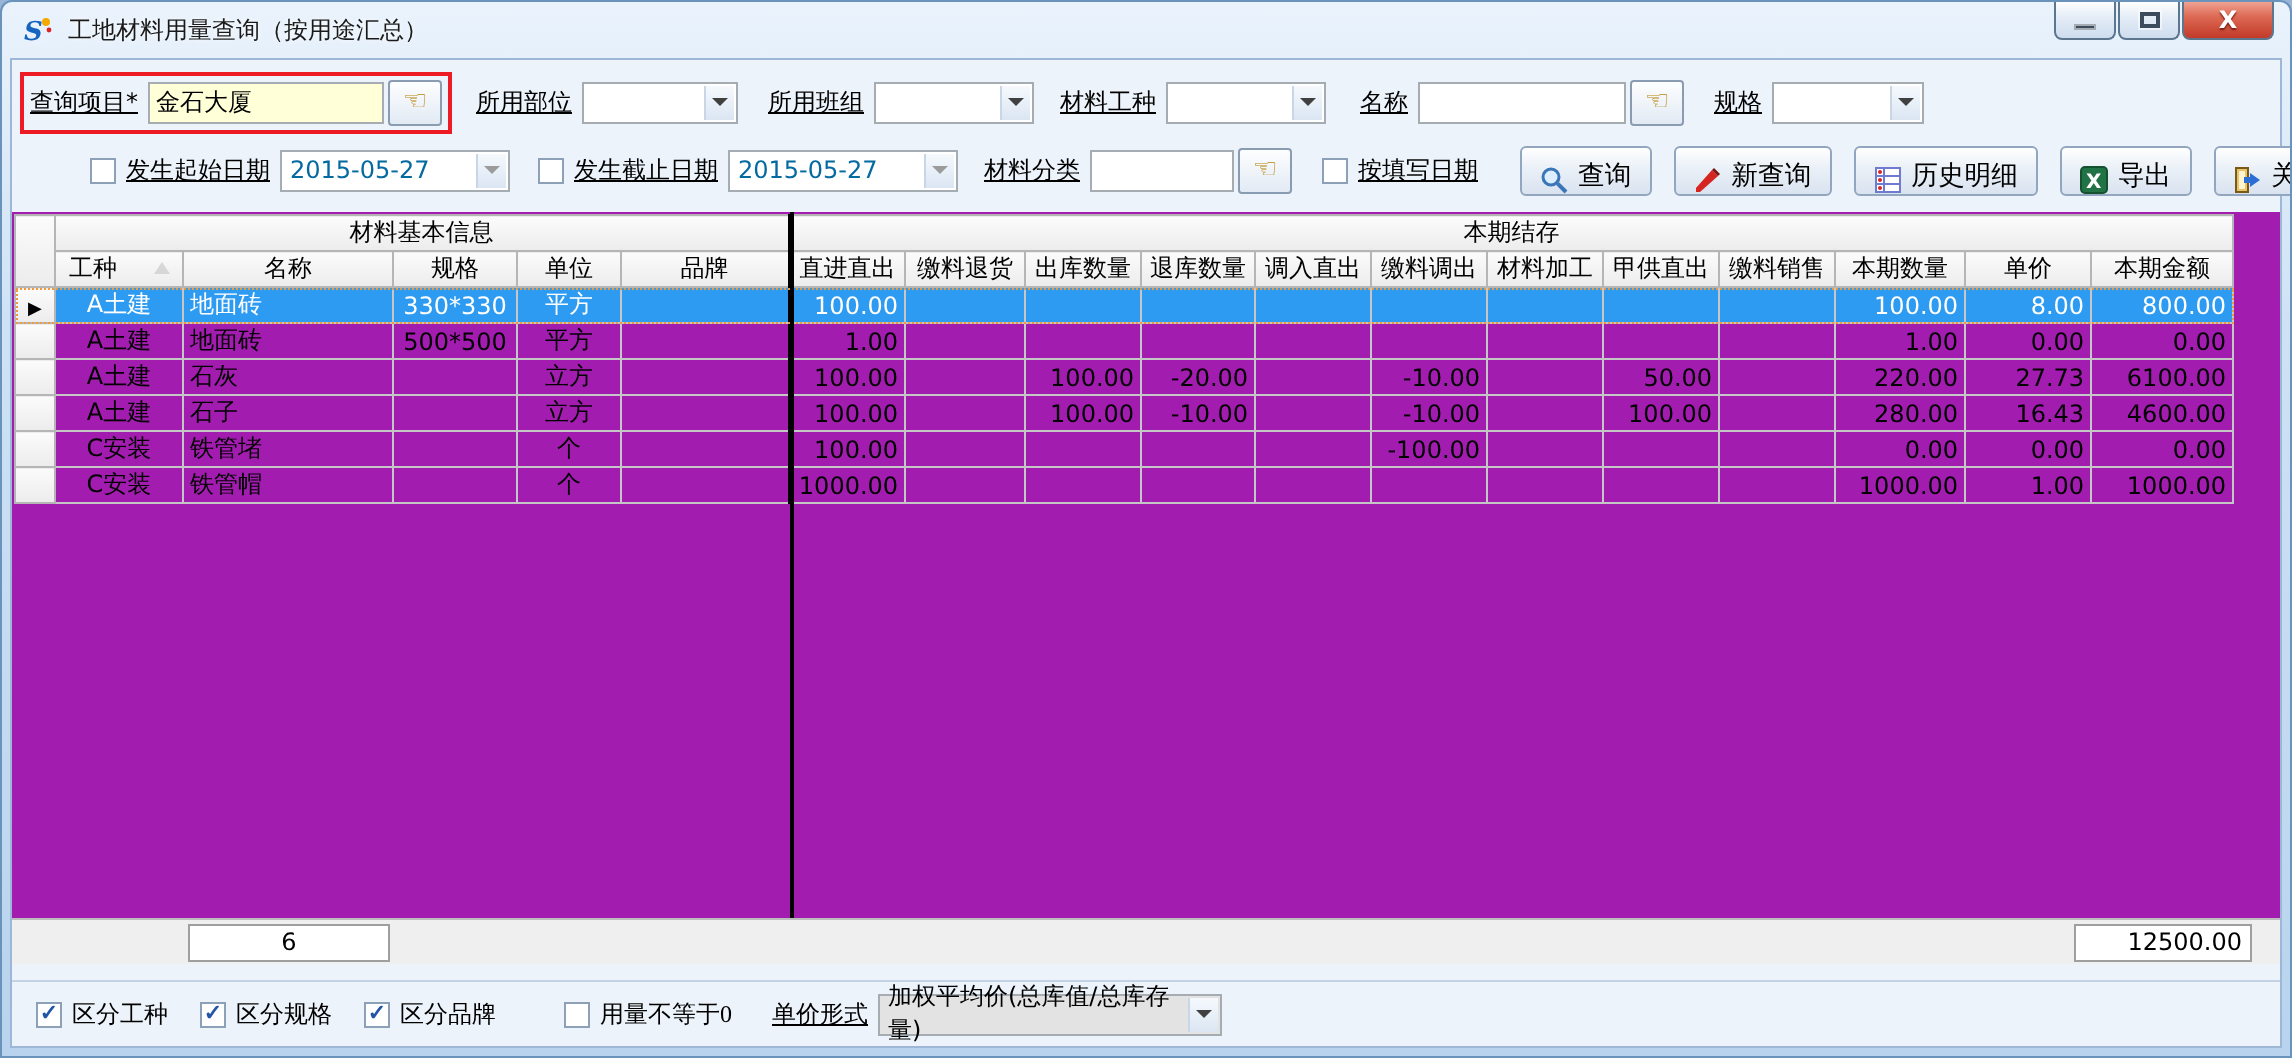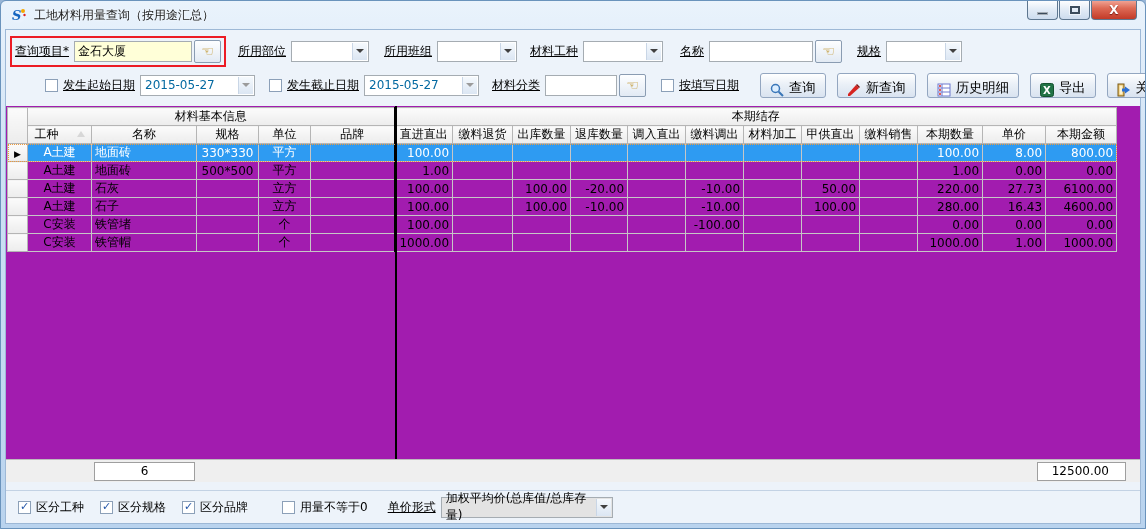--- a/index.html
+++ b/index.html
@@ -55,25 +55,25 @@
   tr.selected td{background:#2e9bf2;color:#fff;}
   tr.selected{outline:1px dotted #ef9b3c;outline-offset:-1px;}
   tr.selected td.ind{background:linear-gradient(#fbfbfb,#ececec);color:#000;}
   .cur-ind{font-size:9px;line-height:1;}
   .sort-tri{display:inline-block;width:0;height:0;border-left:4px solid transparent;border-right:4px solid transparent;
        border-bottom:6px solid #d7d7d7;margin-left:18px;position:relative;top:-1px;}
   .vdivider{position:absolute;left:389px;top:0;bottom:0;width:2px;background:#000;}
   .sumbar{position:absolute;left:0;right:0;bottom:0;height:23px;background:#efefef;border-top:1px solid #bdbdbd;}
   .sum-box{position:absolute;top:2px;height:19px;line-height:17px;background:#fff;border:1px solid #9f9f9f;font-size:12px;}
   .sum-count{left:88px;width:101px;text-align:center;}
-  .sum-total{right:14px;width:89px;text-align:right;padding-right:16px;}
+  .sum-total{right:14px;width:89px;text-align:right;padding-right:4px;}
   
   .footer{position:absolute;left:0;right:0;bottom:0;height:33px;background:#edf3fa;border-top:1px solid #c3d2e4;
       display:flex;align-items:center;padding-left:12px;}
-  .fitem{display:flex;align-items:center;margin-right:16px;}
+  .fitem{display:flex;align-items:center;margin-right:16px;font-family:Liberation Serif, serif;}
   .combo.gray{background:#e3e3e3;width:172px;}
   .icon-svg{flex:0 0 auto;}
 </style>
 </head>
 <body>
 
 <div class="window">
 
   <div class="titlebar">
     <svg class="app-icon" viewBox="0 0 17 17">

